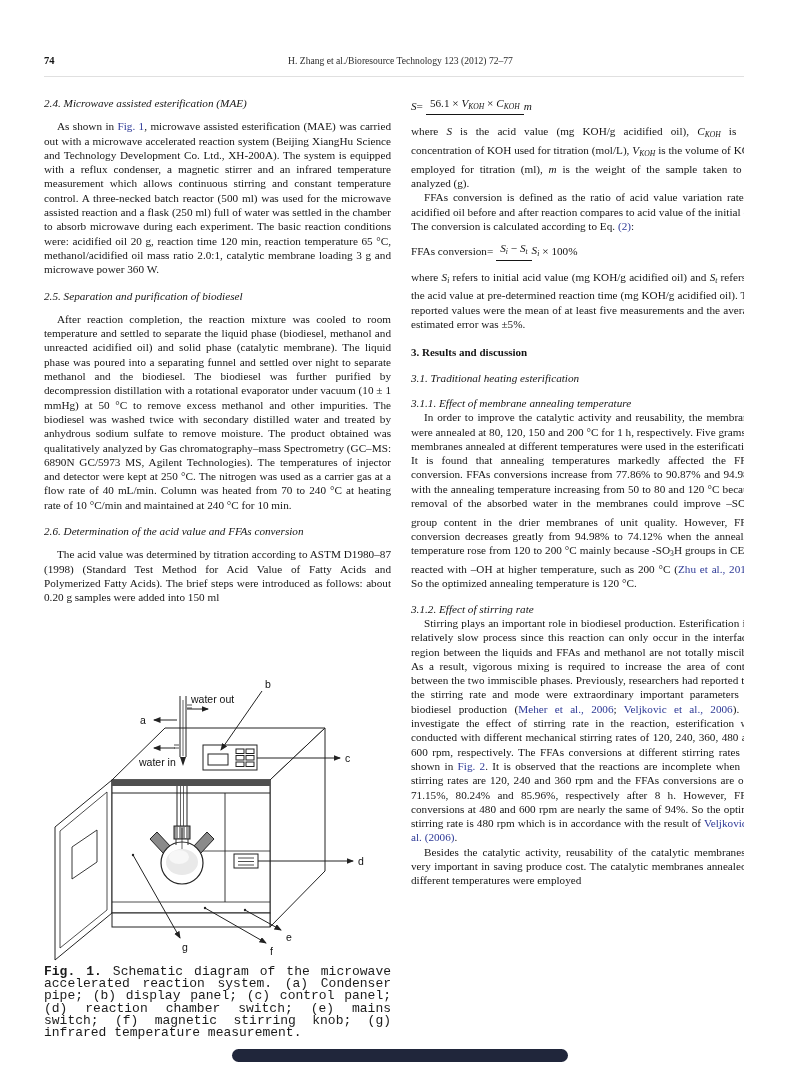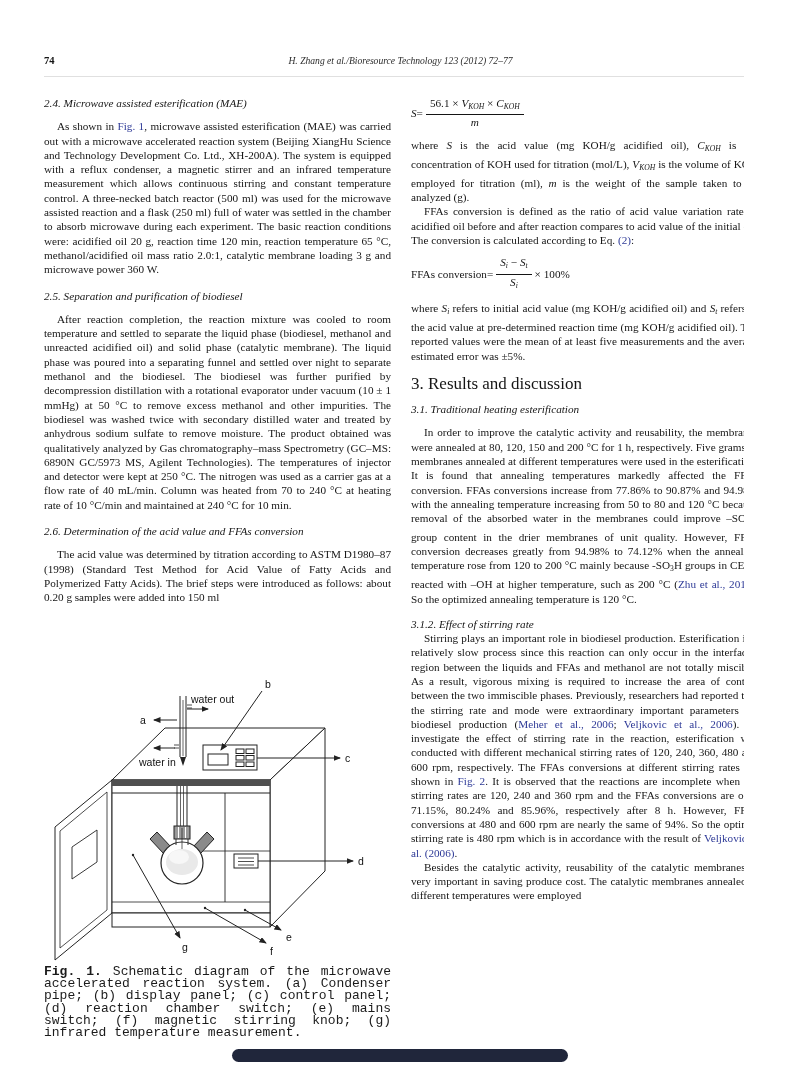--- a/index.html
+++ b/index.html
@@ -2,40 +2,40 @@
 <html><head>
 <meta charset="utf-8">
 <title>Journal page</title>
 <style>
   html,body{margin:0;padding:0;background:#ffffff;}
   .page{position:relative;width:744px;height:1067px;background:#ffffff;overflow:hidden;
         font-family:"Liberation Serif","DejaVu Serif",serif;color:#151515;}
   
   .hdr{position:absolute;left:44px;top:55px;width:713px;height:16px;}
   .pageno{position:absolute;left:0;top:0;font-size:10.5px;font-weight:bold;}
-  .rhead{display:block;text-align:center;font-size:9.6px;font-style:italic;color:#2b2b2b;}
+  .rhead{display:block;text-align:center;font-size:9.6px;color:#2b2b2b;}
   .hdr-rule{position:absolute;left:44px;top:76px;width:713px;height:1px;background:#e0e0e0;}
   
   .col{position:absolute;top:88px;width:347px;text-align:justify;
        font-size:11.2px;line-height:14.3px;}
   .col.left{left:44px;}
   .col.right{left:411px;}
   p{margin:0;}
   p.ind{text-indent:13px;}
   h3.sec{margin:12px 0 9px 0;font-size:11.2px;font-weight:normal;font-style:italic;text-align:left;}
   h3.sec.sub{margin:11px 0 0 0;}
-  h2.secb{margin:14px 0 11px 0;font-size:17px;font-weight:normal;text-align:left;}
+  h2.secb{margin:14px 0 11px 0;font-size:11px;font-weight:bold;text-align:left;}
   .lnk{color:#2e3a97;}
   .it{font-style:italic;}
   .bd{font-weight:bold;}
   .sb{font-size:0.68em;vertical-align:-0.32em;}
   
   .eq{display:flex;justify-content:space-between;align-items:center;margin:9px 0 9px 0;text-align:left;}
   .eq-body{display:inline-flex;align-items:center;}
-  .frac{display:inline-flex;flex-direction:column;align-items:center;margin:0 3px;line-height:13px;}
+  .frac{display:inline-flex;align-items:center;margin:0 3px;line-height:13px;}
   .frac .num{border-bottom:1px solid #151515;padding:0 4px 1px 4px;}
   .frac .den{padding-top:1px;}
   .eqno{padding-left:6px;}
   
   .fig-svg{position:absolute;left:40px;top:678px;}
   .caption{position:absolute;left:44px;top:966px;width:347px;font-size:13px;line-height:12.2px;
            text-align:justify;color:#1b1b1b;font-family:Liberation Mono, monospace;}
   
   .homebar{position:absolute;left:232px;top:1049px;width:336px;height:13px;border-radius:7px;
            background:#20263b;}
@@ -189,20 +189,21 @@
         <span> × 100%</span>
       </span>
       <span class="eqno">(2)</span>
     </div>
 
     <p><span class="">where </span><span class="it">S</span><span class="it sb">i</span><span class=""> refers to initial acid value (mg KOH/g acidified oil) and </span><span class="it">S</span><span class="it sb">t</span><span class=""> refers to the acid value at pre-determined reaction time (mg KOH/g acidified oil). The reported values were the mean of at least five measurements and the average estimated error was ±5%.</span></p>
 
     <h2 class="secb">3. Results and discussion</h2>
     <h3 class="sec" style="margin-top:0">3.1. Traditional heating esterification</h3>
 
+    <h3 class="sec sub">3.1.1. Effect of membrane annealing temperature</h3>
     <p class="ind"><span class="">In order to improve the catalytic activity and reusability, the membranes were annealed at 80, 120, 150 and 200 °C for 1 h, respectively. Five grams of membranes annealed at different temperatures were used in the esterification. It is found that annealing temperatures markedly affected the FFAs conversion. FFAs conversions increase from 77.86% to 90.87% and 94.98% with the annealing temperature increasing from 50 to 80 and 120 °C because removal of the absorbed water in the membranes could improve –SO</span><span class="sb">3</span><span class="">H group content in the drier membranes of unit quality. However, FFAs conversion decreases greatly from 94.98% to 74.12% when the annealing temperature rose from 120 to 200 °C mainly because -SO</span><span class="sb">3</span><span class="">H groups in CERP reacted with –OH at higher temperature, such as 200 °C (</span><span class="lnk">Zhu et al., 2010</span><span class="">). So the optimized annealing temperature is 120 °C.</span></p>
 
     <h3 class="sec sub">3.1.2. Effect of stirring rate</h3>
     <p class="ind"><span class="">Stirring plays an important role in biodiesel production. Esterification is a relatively slow process since this reaction can only occur in the interfacial region between the liquids and FFAs and methanol are not totally miscible. As a result, vigorous mixing is required to increase the area of contact between the two immiscible phases. Previously, researchers had reported that the stirring rate and mode were extraordinary important parameters for biodiesel production (</span><span class="lnk">Meher et al., 2006</span><span class="">; </span><span class="lnk">Veljkovic et al., 2006</span><span class="">). To investigate the effect of stirring rate in the reaction, esterification was conducted with different mechanical stirring rates of 120, 240, 360, 480 and 600 rpm, respectively. The FFAs conversions at different stirring rates are shown in </span><span class="lnk">Fig. 2</span><span class="">. It is observed that the reactions are incomplete when the stirring rates are 120, 240 and 360 rpm and the FFAs conversions are only 71.15%, 80.24% and 85.96%, respectively after 8 h. However, FFAs conversions at 480 and 600 rpm are nearly the same of 94%. So the optimal stirring rate is 480 rpm which is in accordance with the result of </span><span class="lnk">Veljkovic et al. (2006)</span><span class="">.</span></p>
 
     <p class="ind"><span class="">Besides the catalytic activity, reusability of the catalytic membranes is very important in saving produce cost. The catalytic membranes annealed at different temperatures were employed</span></p>
   </div>
 
   <div class="homebar"></div>
 </div>

